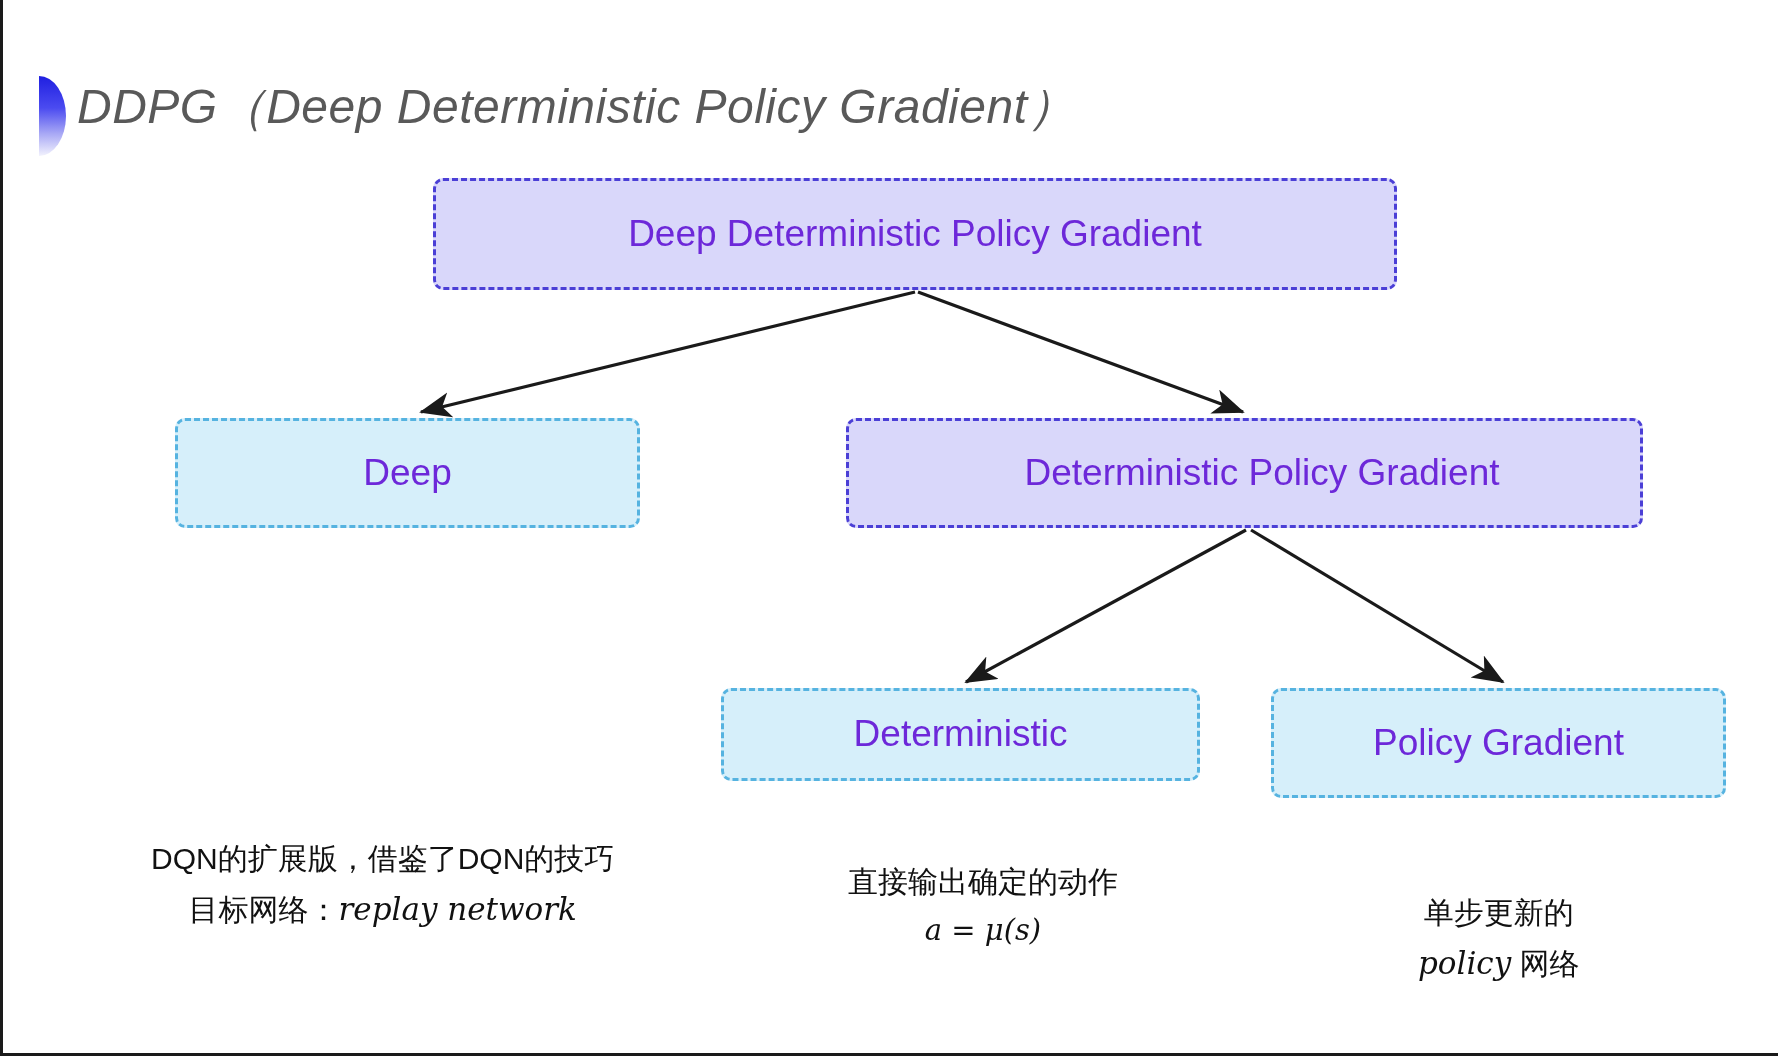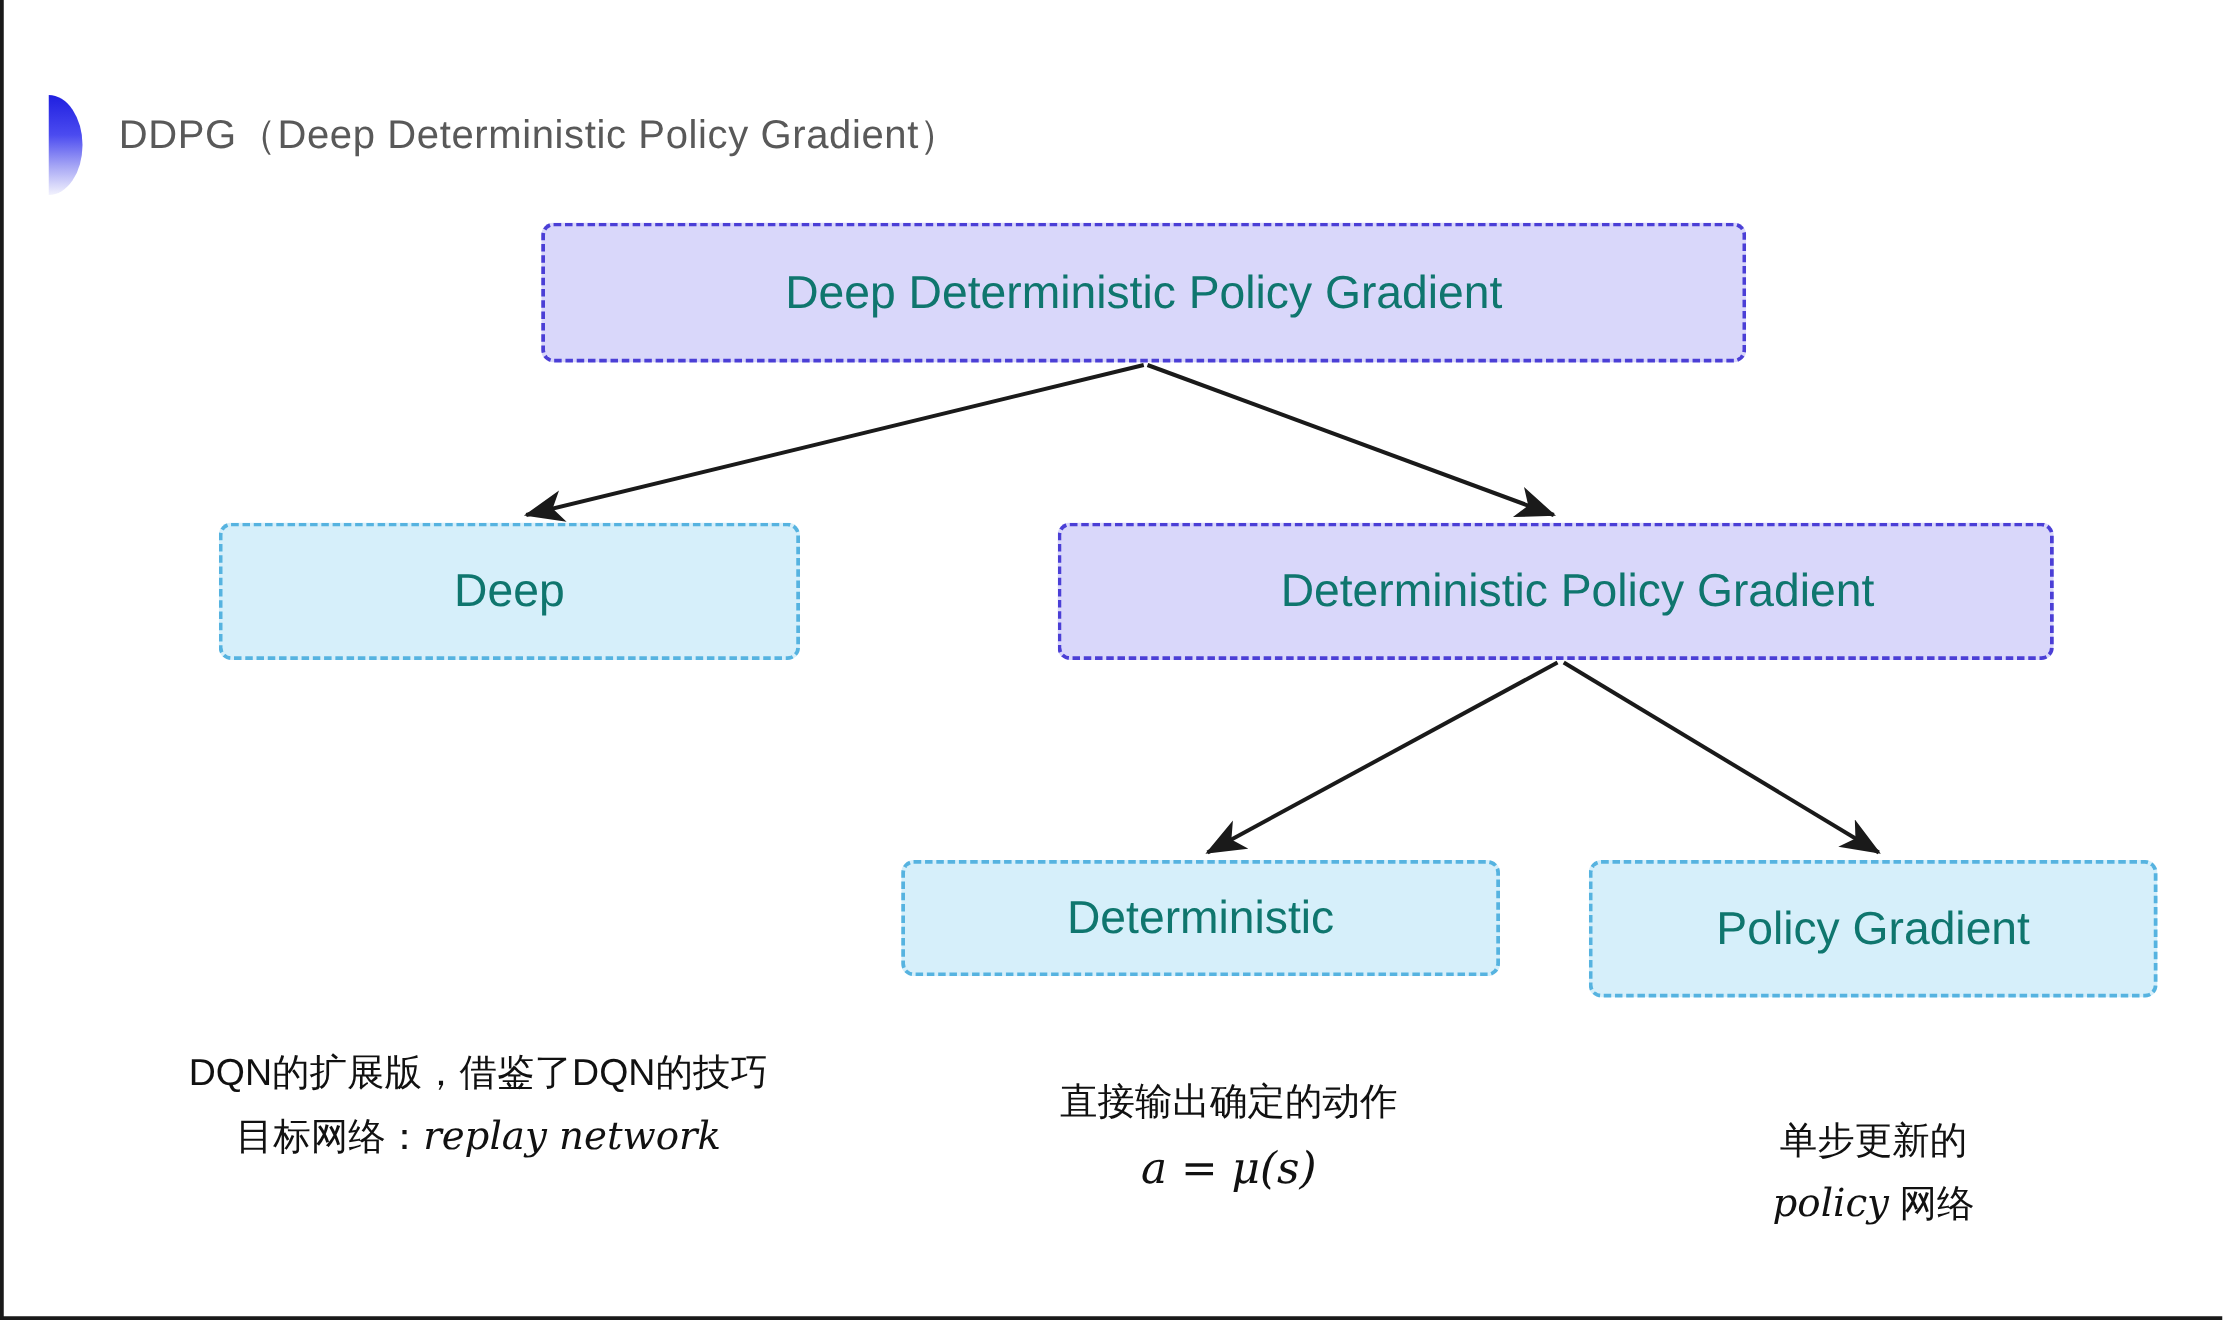--- a/index.html
+++ b/index.html
@@ -25,39 +25,40 @@
     left: 36px;
     top: 76px;
     width: 27px;
     height: 80px;
     border-top-right-radius: 27px 40px;
     border-bottom-right-radius: 27px 40px;
     background: linear-gradient(to bottom, #1f1fe0 0%, #4b4bf0 40%, #a8a8f5 72%, #f2f2fd 100%);
   }
   #title-text {
     position: absolute;
-    left: 92px;
+    left: 74px;
     top: 72px;
-    font-size: 32px;
+    font-size: 48px;
     color: #595959;
     letter-spacing: 0.5px;
     white-space: nowrap;
     line-height: 70px;
+    font-style: italic;
   }
 
   
   .node {
     position: absolute;
     box-sizing: border-box;
     border-radius: 10px;
     display: flex;
     align-items: center;
     justify-content: center;
     text-align: center;
-    color: #0f766e;
+    color: #6d28d9;
   }
   .node-purple {
     background: #d9d7fa;
     border: 3px dashed #4b3fd6;
   }
   .node-blue {
     background: #d6effa;
     border: 3px dashed #56b3e0;
   }
   .node-label {
@@ -96,21 +97,21 @@
   .cap-line { display: block; }
   .cap-center { text-align: center; }
   .mathit {
     font-family: "DejaVu Serif", "Liberation Serif", serif;
     font-style: italic;
     font-size: 31px;
   }
   .formula {
     font-family: "DejaVu Serif", "Liberation Serif", serif;
     font-style: italic;
-    font-size: 35px;
+    font-size: 29px;
     display: block;
     text-align: center;
   }
 </style>
 </head>
 <body>
 
 <div id="slide">
 
   <div id="title-marker"></div>

